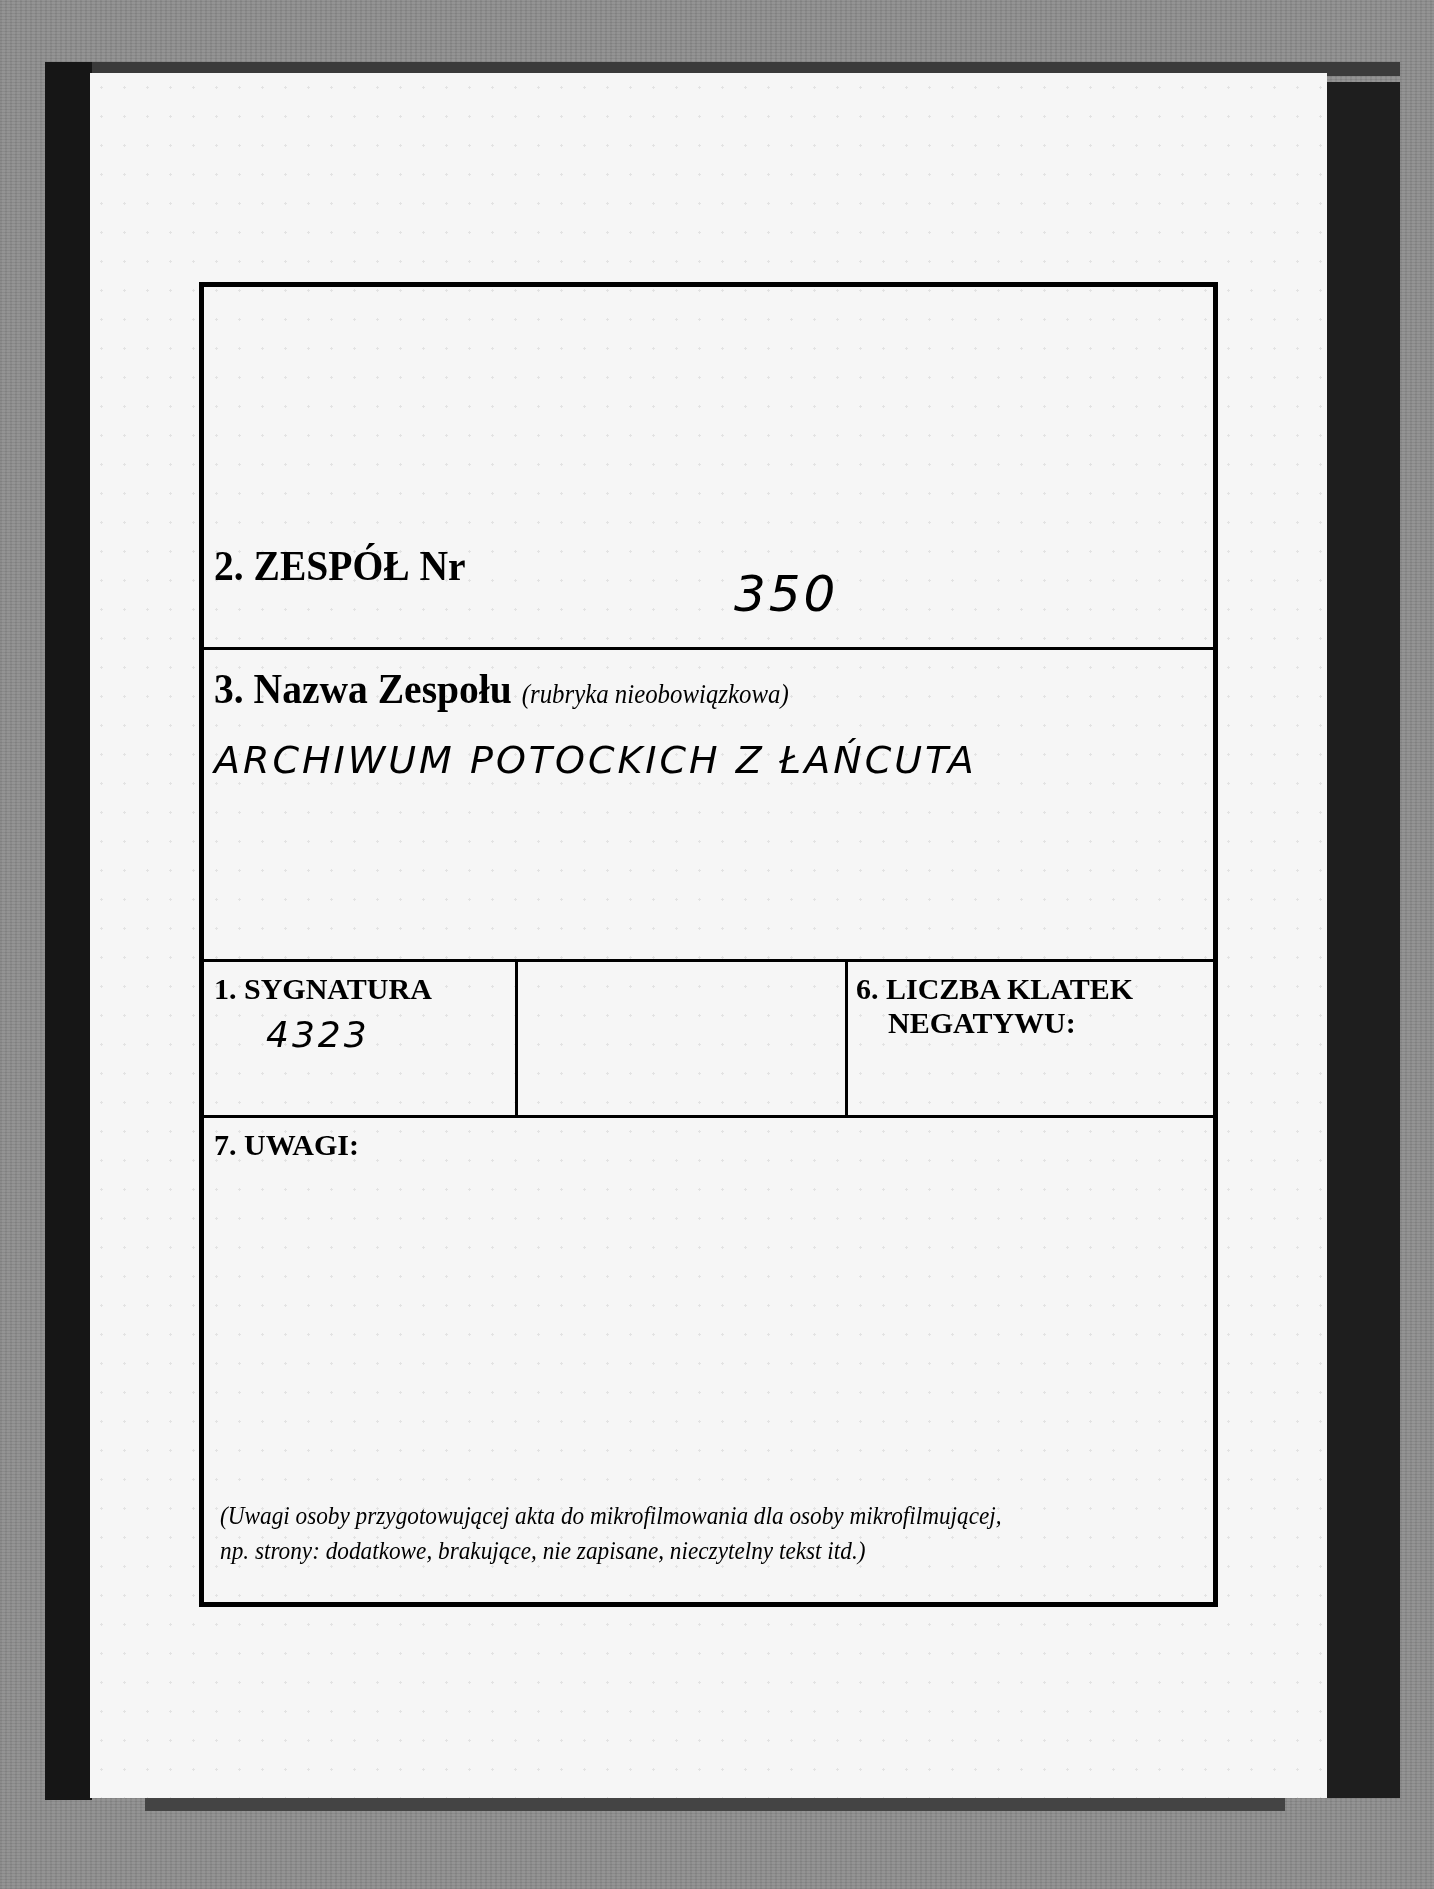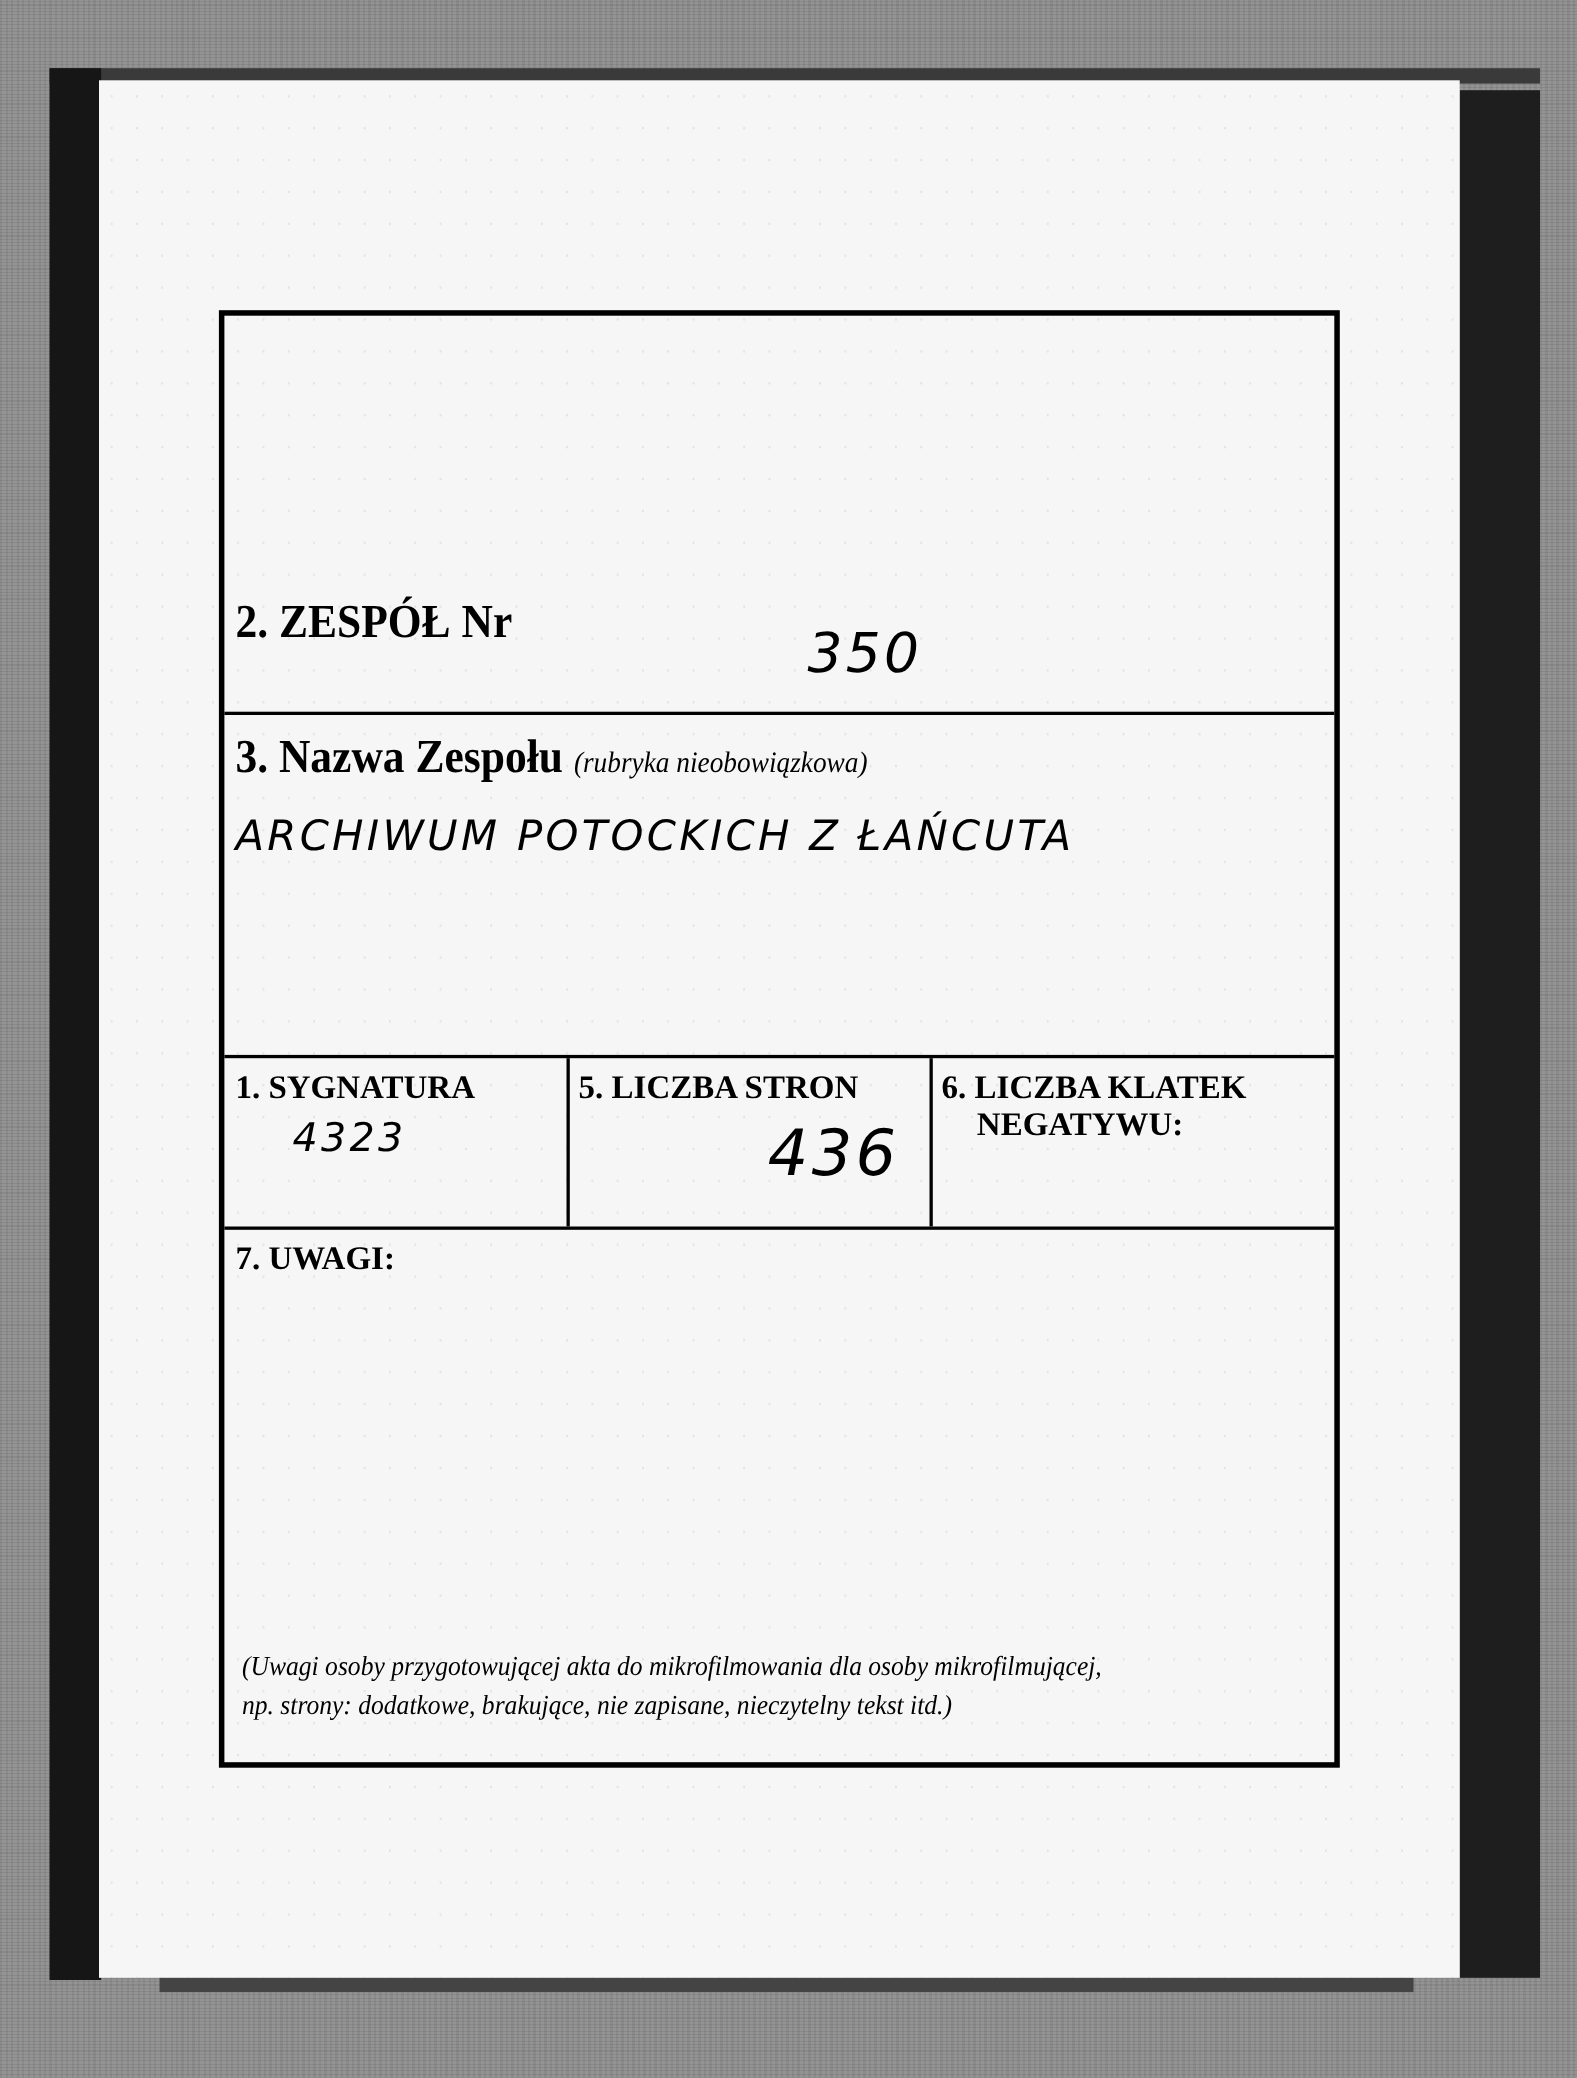--- a/index.html
+++ b/index.html
@@ -57,24 +57,20 @@
     <span class="lbl-big" style="left:10px;top:14px;"><span>3. Nazwa Zespołu</span> <span style="font-weight:normal;font-style:italic;font-size:27px;">(rubryka nieobowiązkowa)</span></span>
     <span class="hand hand-val" style="left:10px;top:88px;font-size:38px;">ARCHIWUM   POTOCKICH  Z  ŁAŃCUTA</span>
   </div>
 
   <div class="row r4">
     <div class="cell" style="left:0;width:312px;">
       <span class="lbl-med" style="left:10px;top:10px;">1. SYGNATURA</span>
       <span class="hand hand-val" style="left:62px;top:52px;font-size:36px;">4323</span>
     </div>
     <div class="vsep" style="left:311px;top:0;bottom:0;"></div>
-    <div class="cell" style="left:314px;width:328px;">
-      <span class="lbl-med" style="left:8px;top:10px;">5. LICZBA  STRON</span>
-      <span class="hand hand-val" style="left:180px;top:52px;font-size:58px;">436</span>
-    </div>
     <div class="vsep" style="left:641px;top:0;bottom:0;"></div>
     <div class="cell" style="left:644px;right:0;">
       <span class="lbl-med" style="left:8px;top:10px;">6. LICZBA  KLATEK</span>
       <span class="lbl-med" style="left:40px;top:44px;">NEGATYWU:</span>
     </div>
   </div>
 
   <div class="row r7">
     <span class="lbl-med" style="left:10px;top:10px;">7. UWAGI:</span>
     <div class="note">

